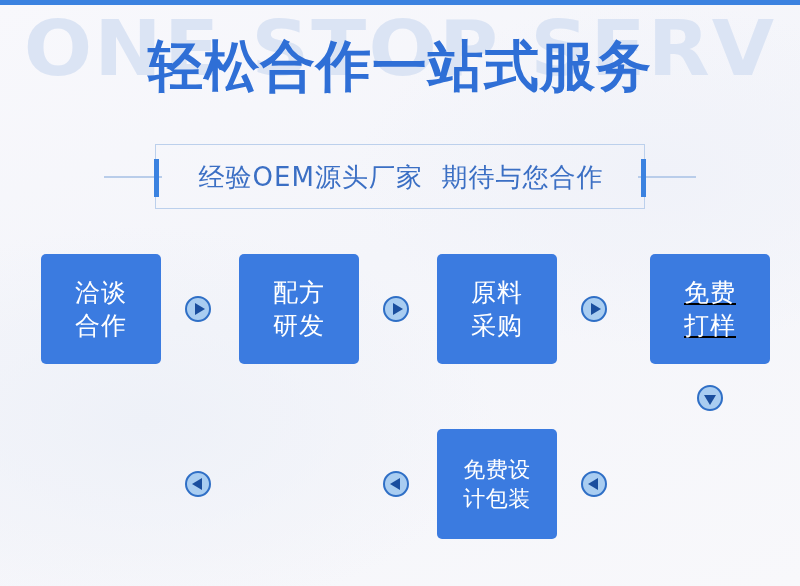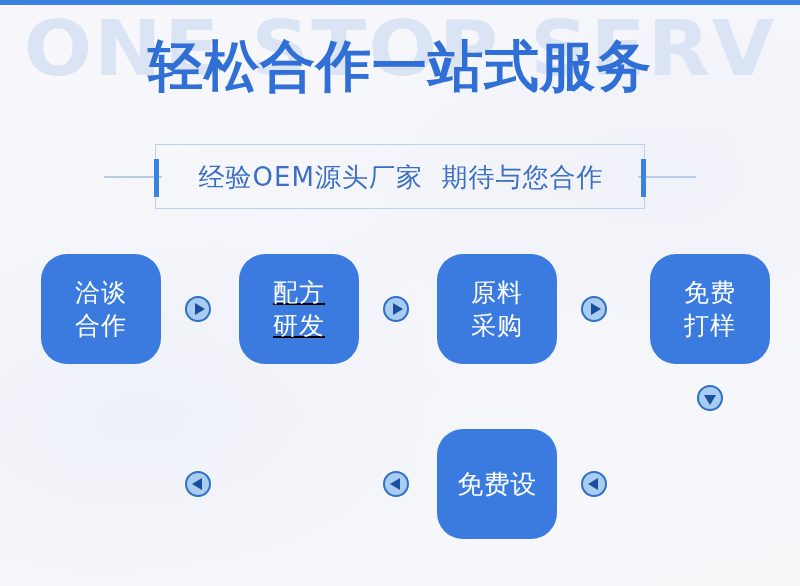--- a/index.html
+++ b/index.html
@@ -140,42 +140,42 @@
     height: 110px;
   }
   #row-1 { top: 254px; }
   #row-2 { top: 429px; }
 
   .node {
     position: absolute;
     top: 0;
     width: 120px;
     height: 110px;
-    border-radius: 26px;
+    border-radius: 5px;
     background: #3b7be0;
     display: flex;
     flex-direction: column;
     align-items: center;
     justify-content: center;
     box-sizing: border-box;
   }
   .node .line {
     font-family: "DejaVu Sans", "Liberation Sans", sans-serif;
     font-size: 25px;
     color: #ffffff;
     line-height: 1.32;
     letter-spacing: 1px;
     white-space: nowrap;
   }
-  .node.narrow-text .line { font-size: 26px; letter-spacing: 0.5px; }
+  .node.narrow-text .line { font-size: 22px; letter-spacing: 0.5px; }
 
   .node.c0 { left: 41px;  }
-  .node.c1 { left: 239px; text-decoration: underline; }
+  .node.c1 { left: 239px; }
   .node.c2 { left: 437px; }
-  .node.c3 { left: 650px; }
+  .node.c3 { left: 650px; text-decoration: underline; }
 
   
   .connector {
     position: absolute;
     width: 26px;
     height: 26px;
     border-radius: 50%;
     background: #a9cdf1;
     border: 2px solid #2f6fc6;
     box-sizing: border-box;
@@ -286,20 +286,21 @@
       <span class="tri"></span>
     </div>
 
 
     <div class="connector left h1">
       <span class="tri"></span>
     </div>
 
     <div class="node c2 narrow-text">
       <span class="line">免费设</span>
+      <span class="line">计包装</span>
     </div>
 
     <div class="connector left h2">
       <span class="tri"></span>
     </div>
 
   </div>
 
 </div>
 

